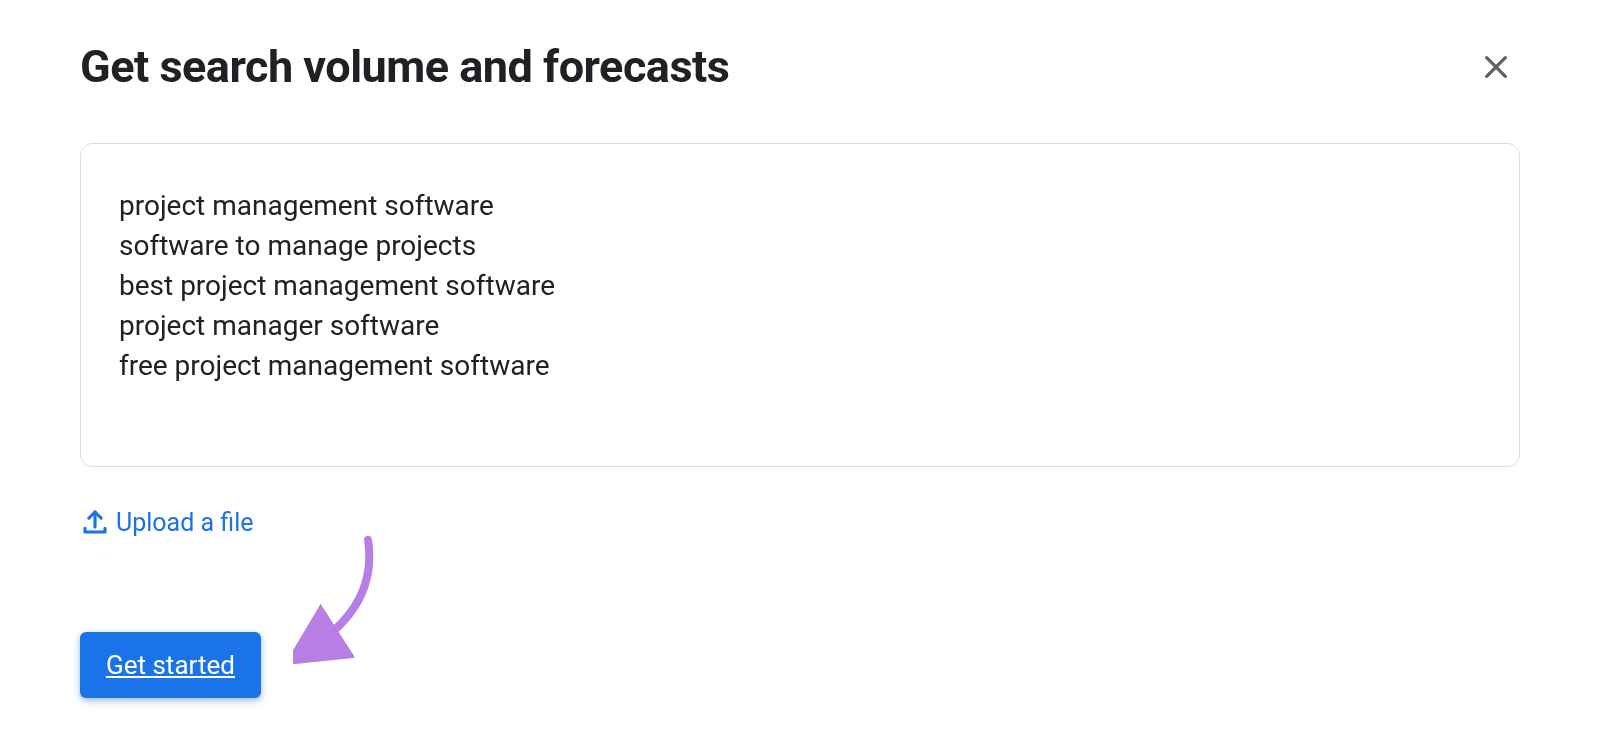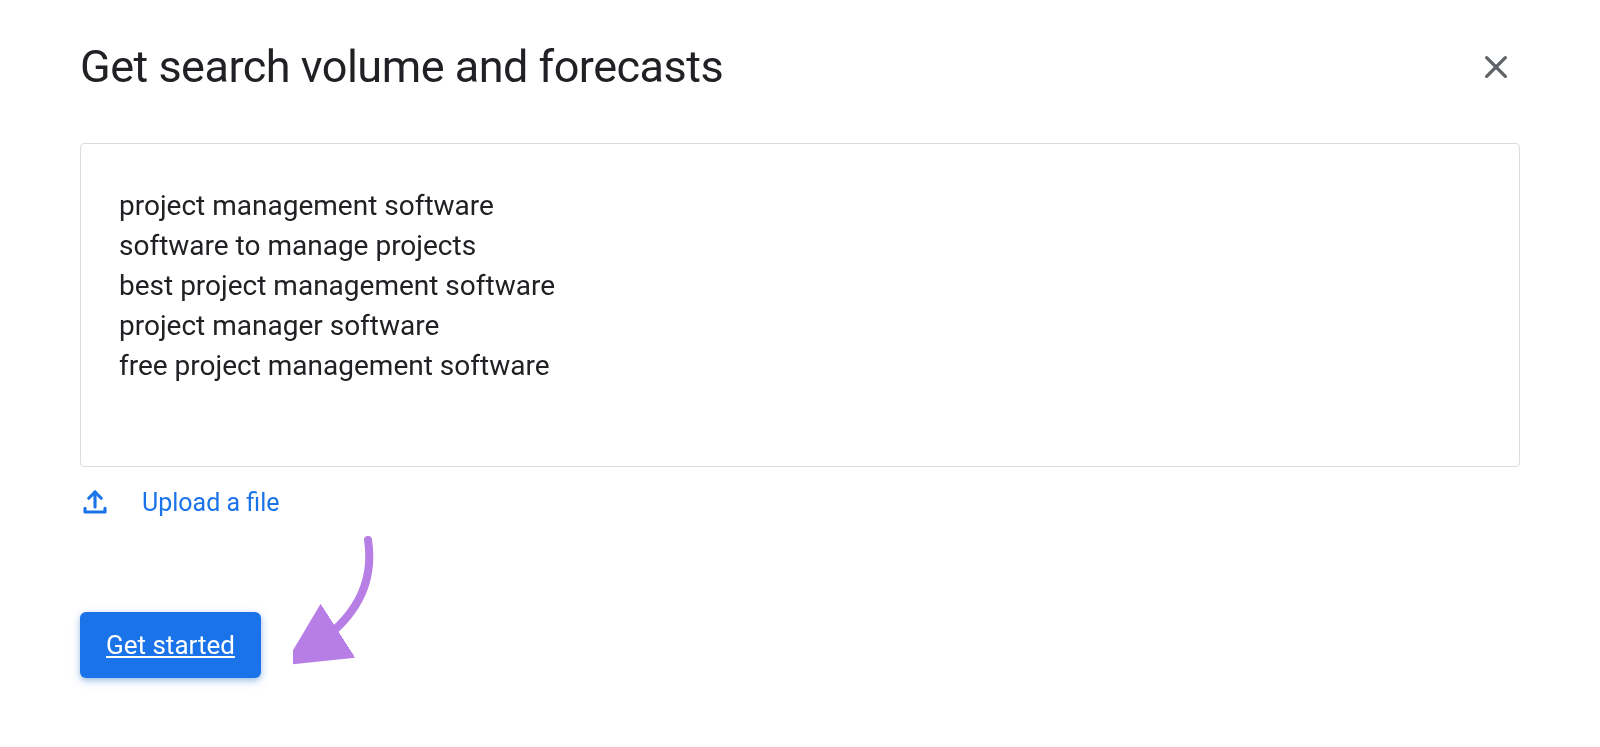--- a/index.html
+++ b/index.html
@@ -18,58 +18,58 @@
       padding: 40px 80px;
     }
     .header {
       display: flex;
       justify-content: space-between;
       align-items: center;
       margin-bottom: 50px;
     }
     .title {
       font-size: 45px;
-      font-weight: 400;
+      font-weight: 700;
       color: #202124;
       letter-spacing: -0.5px;
     }
     .close-btn {
       cursor: pointer;
       color: #5f6368;
       padding: 8px;
       display: flex;
       align-items: center;
       justify-content: center;
     }
     .close-btn svg {
       width: 32px;
       height: 32px;
     }
     .keywords-box {
       border: 1px solid #dadce0;
-      border-radius: 4px;
+      border-radius: 12px;
       padding: 42px 38px 80px 38px;
-      margin-bottom: 20px;
+      margin-bottom: 40px;
     }
     .keywords-textarea {
       width: 100%;
       border: none;
       outline: none;
       resize: none;
       font-family: 'Google Sans', Roboto, Arial, sans-serif;
       font-size: 28px;
       line-height: 40px;
       color: #202124;
       background: transparent;
       white-space: pre-wrap;
     }
     .upload-link {
       display: inline-flex;
       align-items: center;
-      gap: 32px;
+      gap: 6px;
       color: #1a73e8;
       font-size: 25px;
       cursor: pointer;
       margin-bottom: 95px;
     }
     .upload-icon {
       width: 30px;
       height: 30px;
     }
     .get-started-btn {

